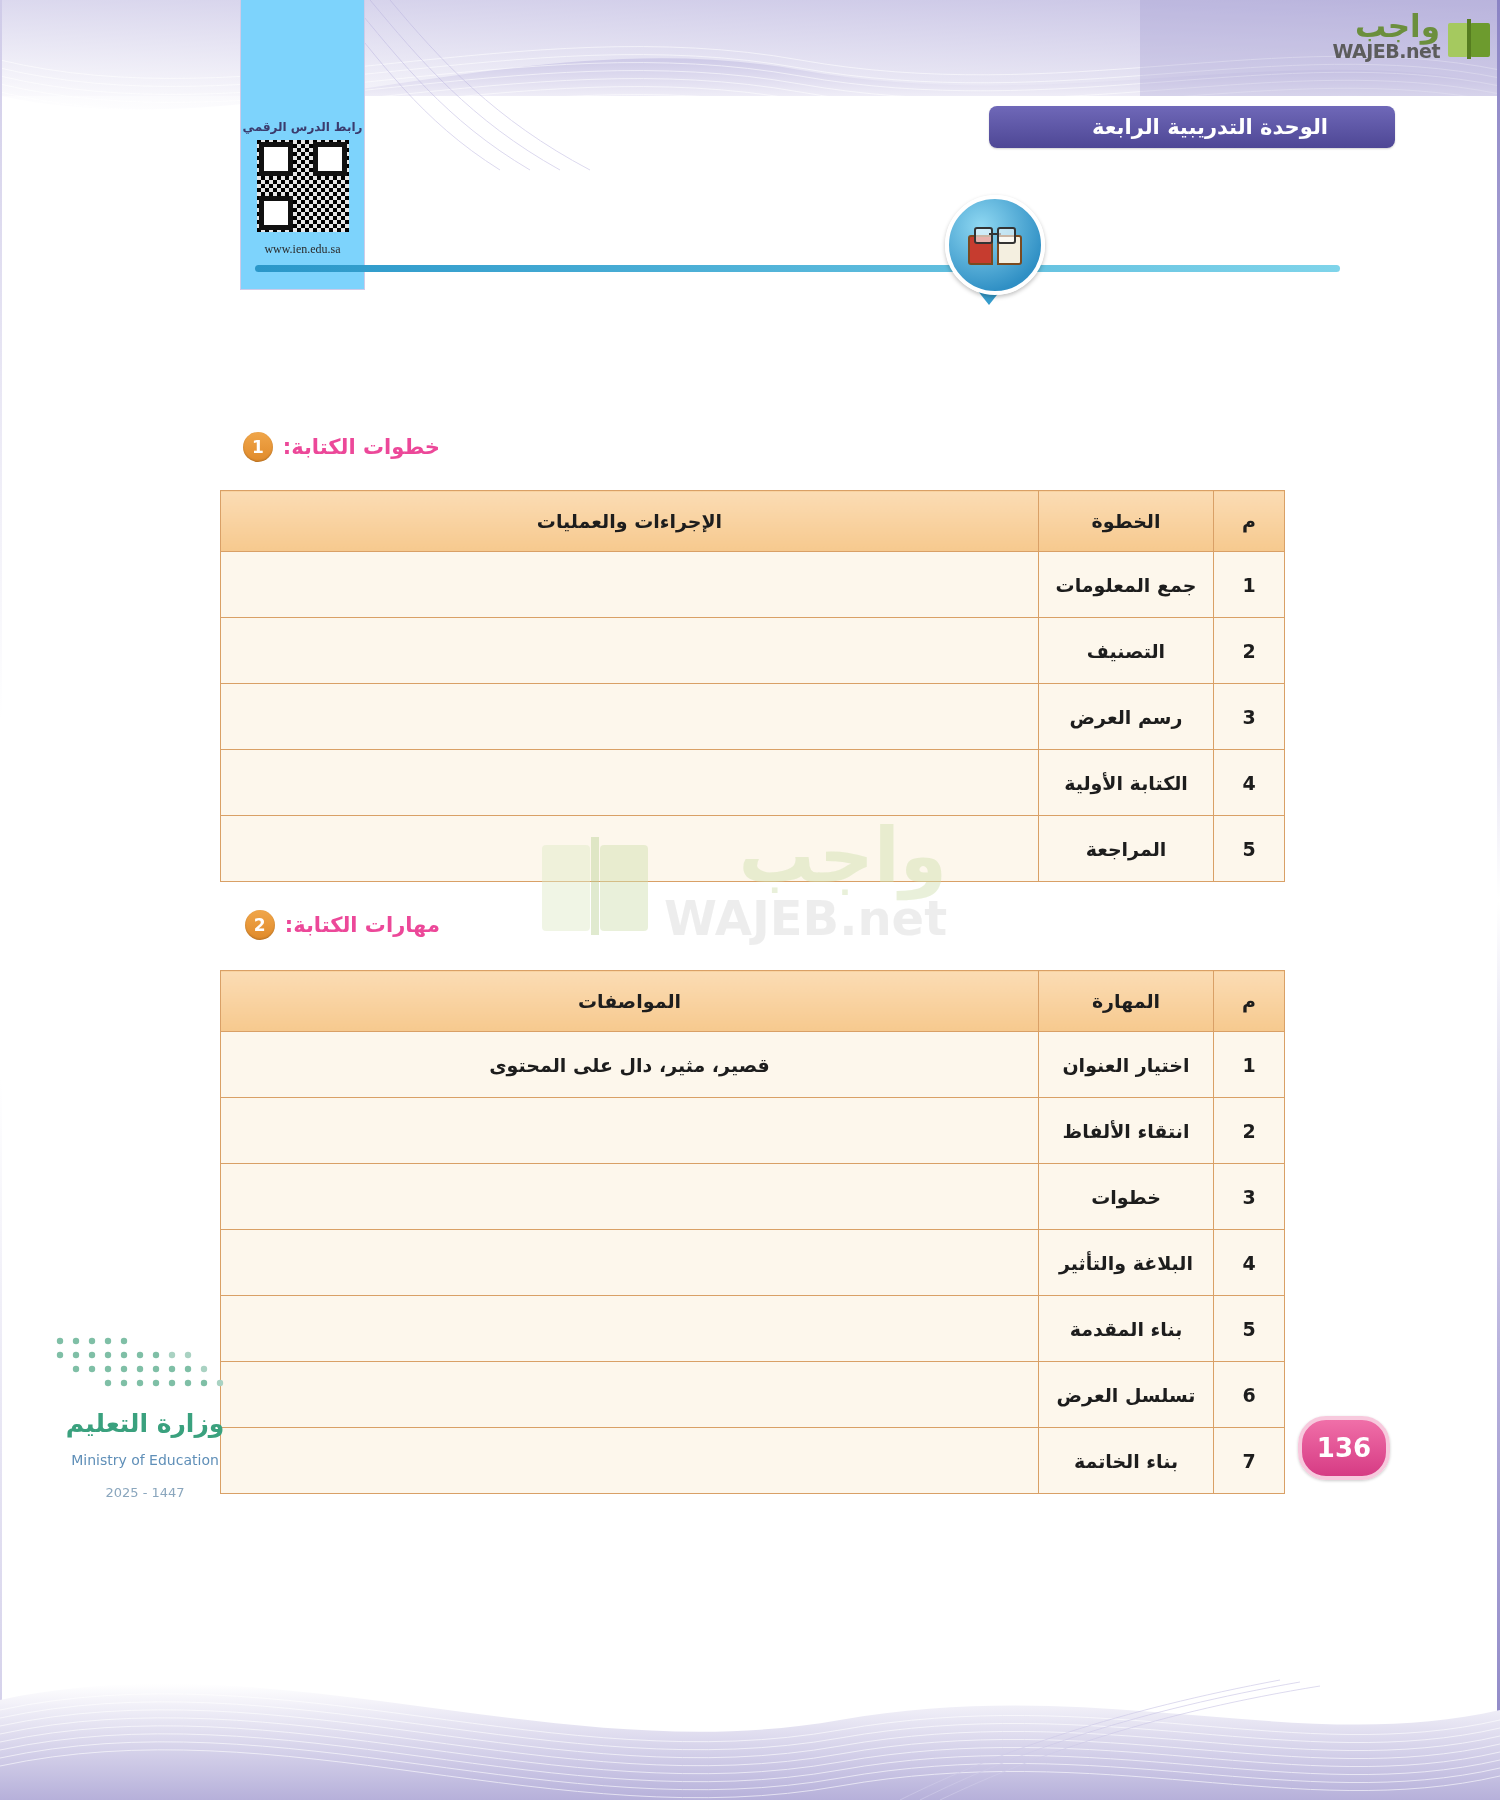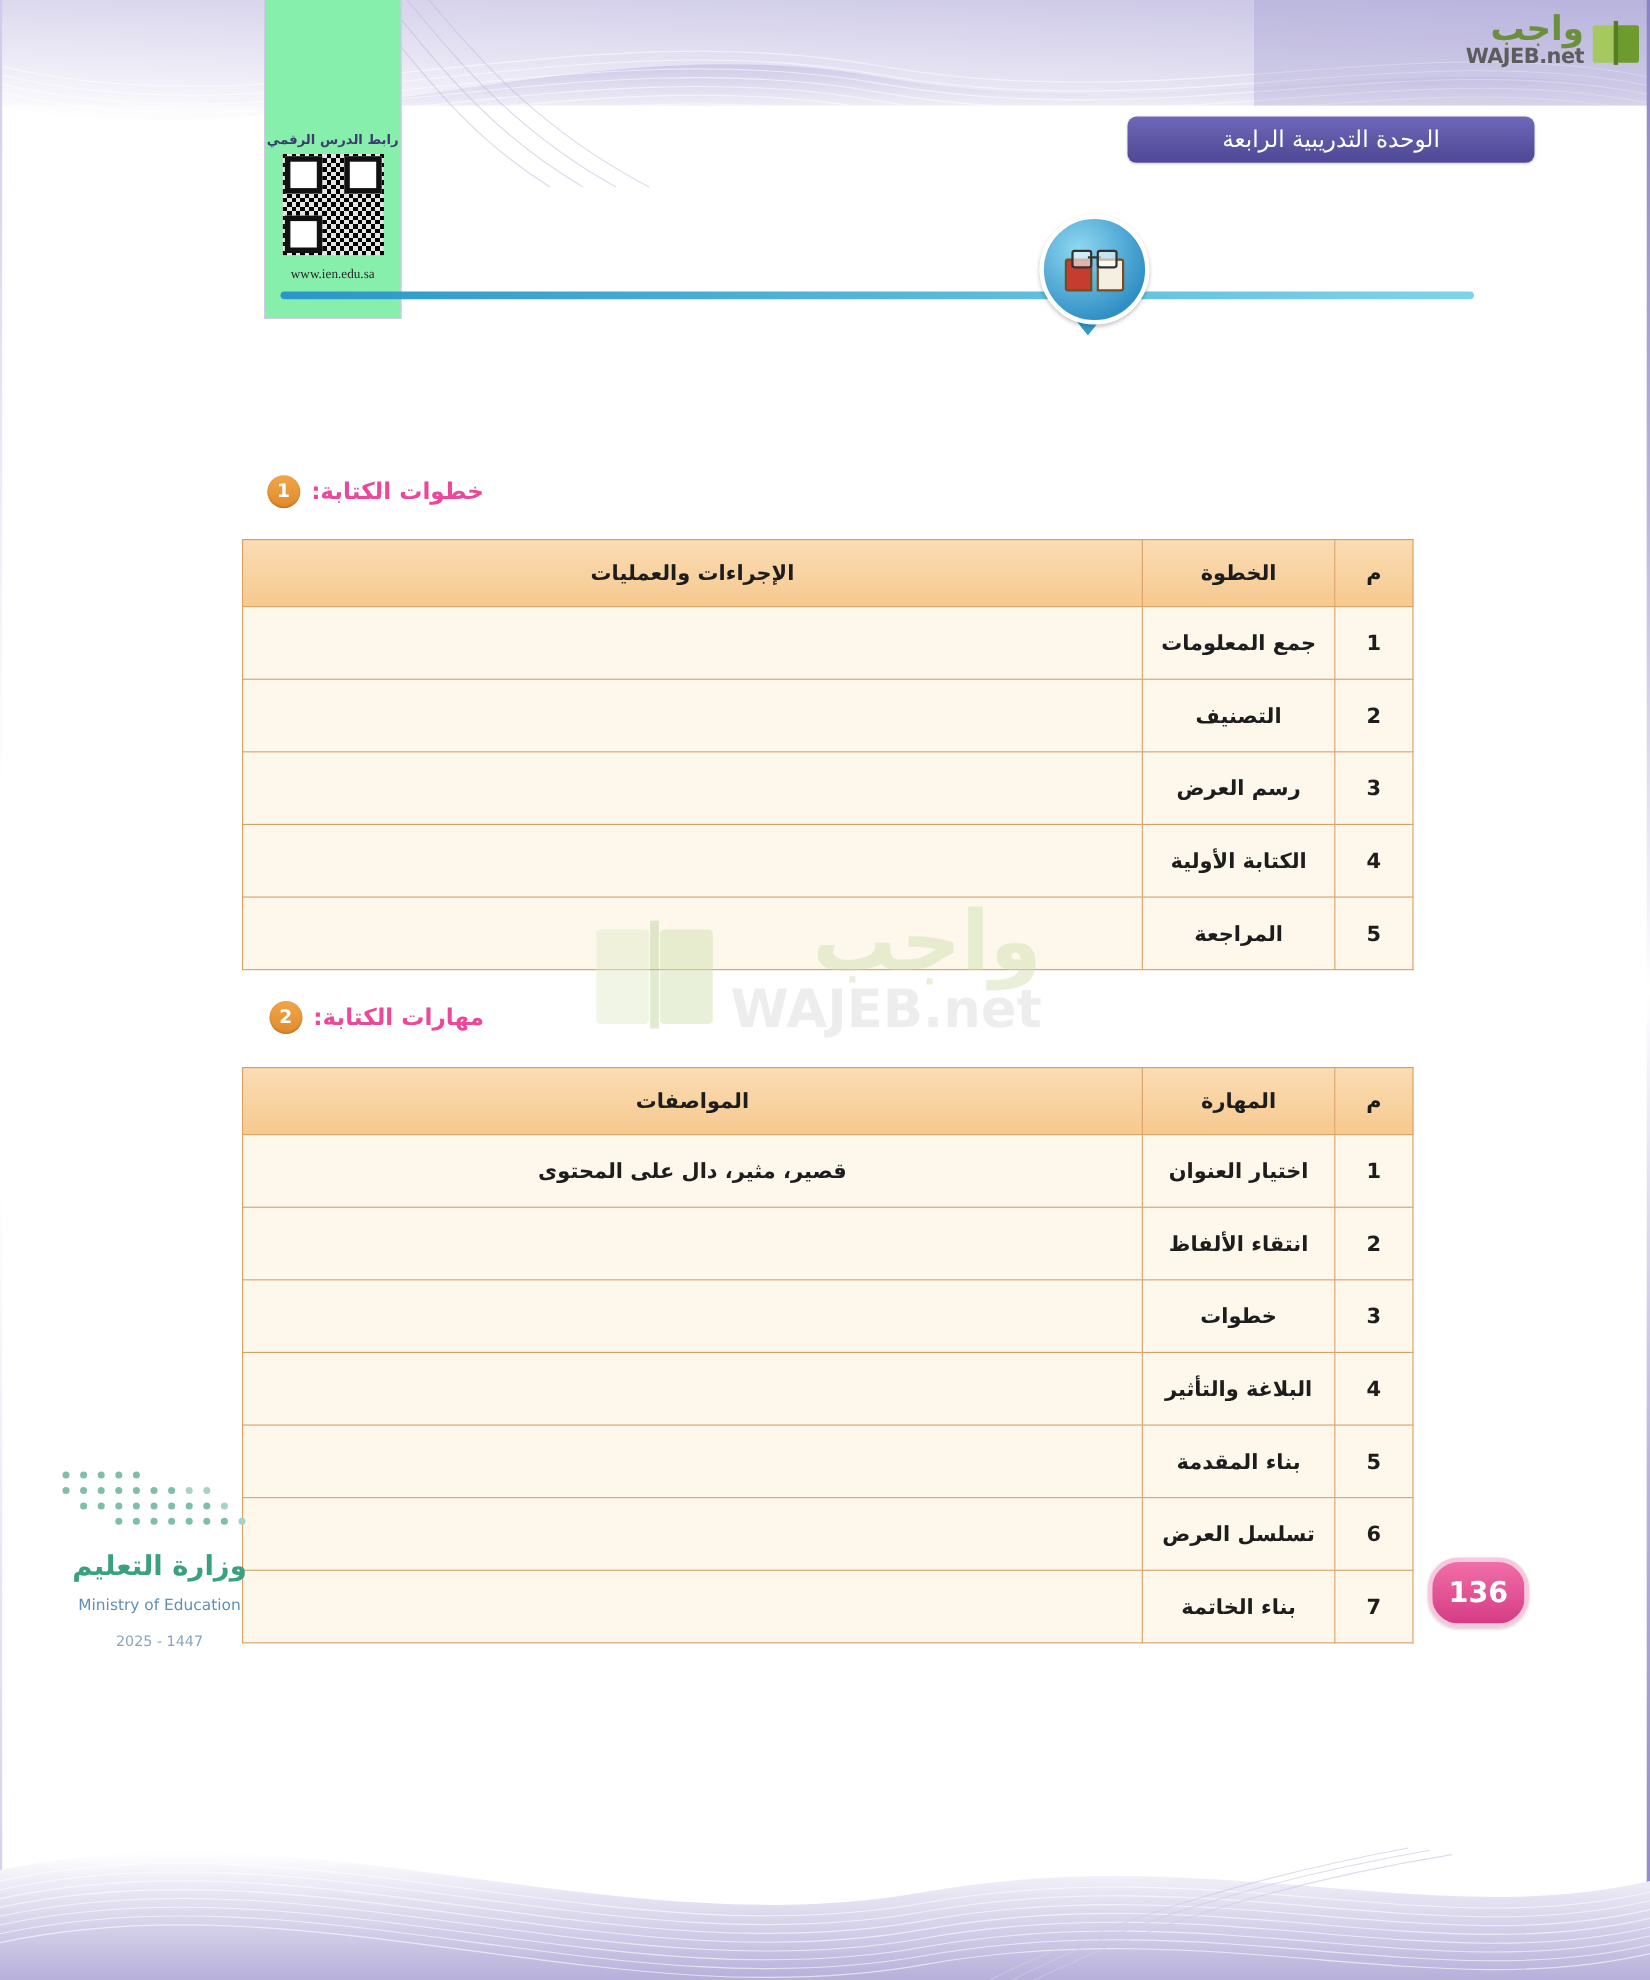--- a/index.html
+++ b/index.html
@@ -43,21 +43,21 @@
   }
   .top-deco svg { display: block; }
 
   
   .qr-card {
     position: absolute;
     top: 0;
     right: 1135px;
     width: 125px;
     height: 290px;
-    background: #86efac;
+    background: #7dd3fc;
     border: 1px solid #cfcbe8;
     border-top: none;
     box-sizing: border-box;
     text-align: center;
     padding-top: 120px;
     z-index: 6;
   }
   .qr-label {
     font-size: 12px;
     color: #3b3b6d;
@@ -150,26 +150,27 @@
   .unit-banner {
     position: absolute;
     top: 106px;
     right: 105px;
     width: 370px;
     height: 42px;
     background: linear-gradient(to bottom, #6f68b8, #4e4795);
     border-radius: 8px;
     color: #ffffff;
     font-size: 21px;
-    font-weight: normal;
+    font-weight: bold;
     display: flex;
     align-items: center;
     justify-content: center;
     z-index: 7;
     box-shadow: 0 1px 2px rgba(0,0,0,0.18);
+    padding-left: 36px;
   }
 
   
   .section-head {
     position: absolute;
     top: 195px;
     right: 160px;
     width: 1120px;
     height: 110px;
     z-index: 7;

